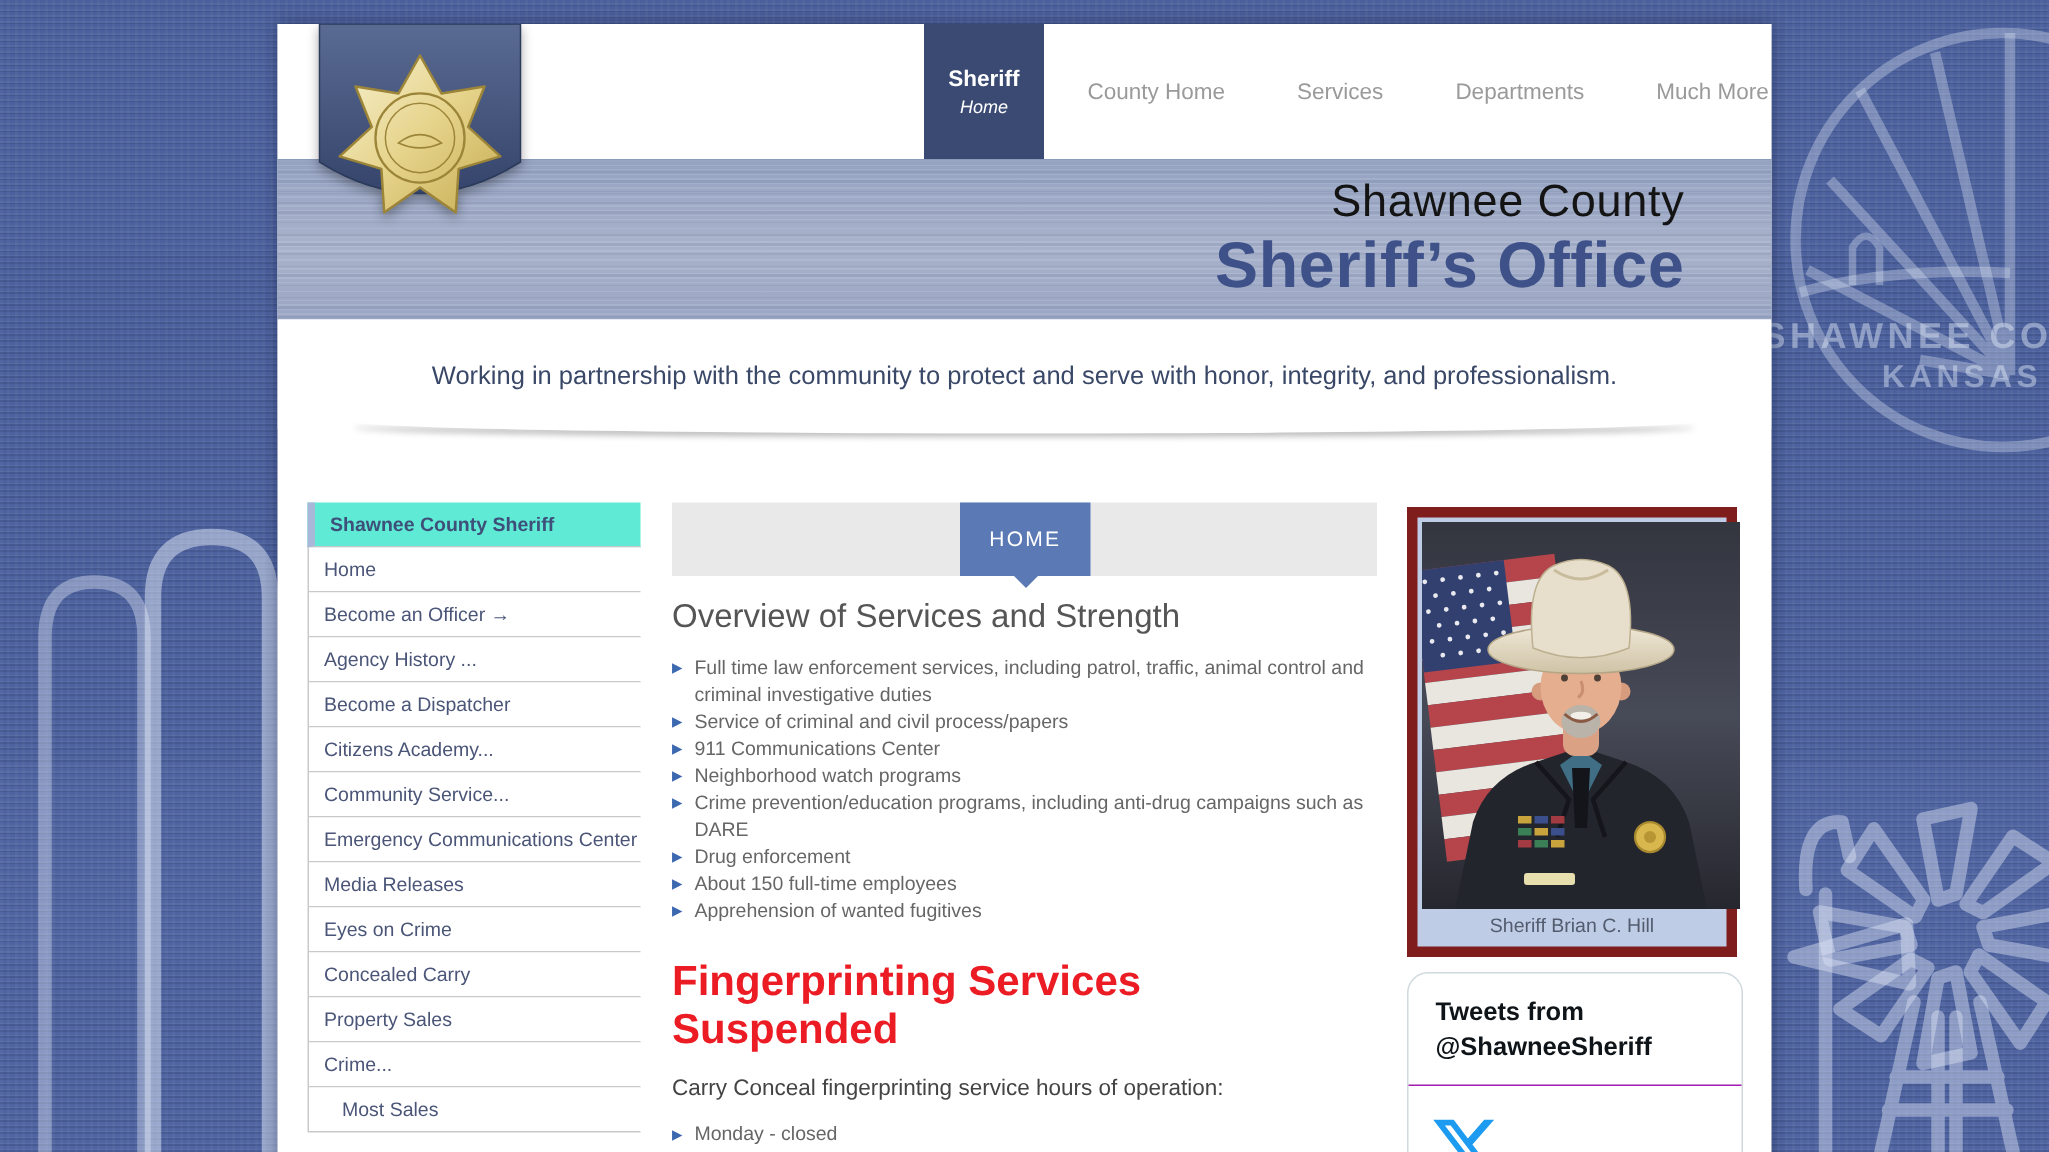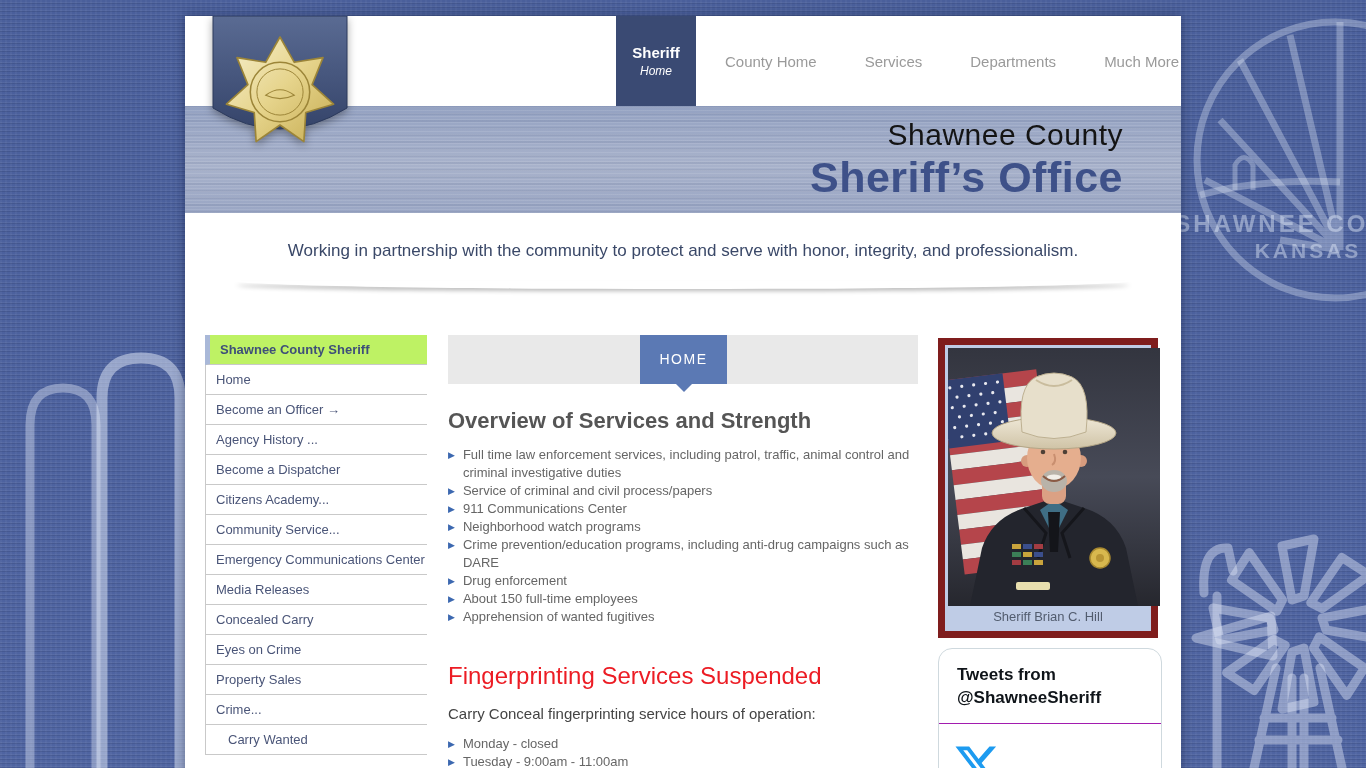--- a/index.html
+++ b/index.html
@@ -53,21 +53,21 @@
 
   
   .tagline-band { position:absolute; left:0; top:197px; width:996px; height:73px; background:#fff; }
   .tagline { text-align:center; padding-top:28px; font-size:17px; color:#3a4868; }
   .tagline-shadow { position:absolute; left:5%; top:68px; width:90%; height:8px;
     border-radius:0 0 50% 50% / 0 0 100% 100%; box-shadow:0 3px 4px -1px rgba(0,0,0,.28); }
 
   
   .sidebar { position:absolute; left:20px; top:319px; width:222px; font-size:13px; }
   .sb-header {
-    height:30px; line-height:30px; background:#bef264; border-left:5px solid #a9b8d8;
+    height:30px; line-height:30px; background:#5eead4; border-left:5px solid #a9b8d8;
     border-bottom:1px solid #c9c9c9; padding-left:10px; font-weight:bold; color:#3e4f79;
   }
   .sb-items { border-left:1px solid #c9c9c9; }
   .sb-item {
     display:block; height:30px; line-height:30px; padding-left:10px;
     border-bottom:1px solid #c9c9c9; color:#4a5578; text-decoration:none; background:#fff; cursor:pointer;
   }
   .sb-item.indent { padding-left:22px; }
 
   
@@ -76,28 +76,28 @@
   .tab-home {
     position:absolute; left:192px; top:0; width:87px; height:49px; line-height:49px;
     background:var(--tab_blue,#5b79b4); color:#fff; text-align:center;
     font-size:14px; letter-spacing:1.5px; cursor:pointer;
   }
   .tab-home::after {
     content:""; position:absolute; left:50%; top:49px; transform:translateX(-50%);
     border-left:8px solid transparent; border-right:8px solid transparent;
     border-top:8px solid var(--tab_blue,#5b79b4);
   }
-  .overview-title { font-size:22px; font-weight:700; color:#555; margin-top:24px; }
+  .overview-title { font-size:22px; font-weight:400; color:#555; margin-top:14px; }
   .bullets { list-style:none; margin-top:12px; }
   .bullet { display:flex; font-size:13px; color:#666; line-height:18px; }
   .tri { color:var(--bullet_blue,#3c68b0); font-size:9px; margin-right:8px; flex:0 0 auto; }
   .btext { flex:1; }
   .download { margin-top:21px; font-size:13px; color:#666; }
   .link { color:var(--link_blue,#3e5c9e); text-decoration:none; cursor:pointer; }
-  .alert-title { margin-top:36px; font-size:24px; font-weight:400; color:var(--alert_red,#ec1c24); }
+  .alert-title { margin-top:22px; font-size:28px; font-weight:700; color:var(--alert_red,#ec1c24); }
   .hours-intro { margin-top:15px; font-size:15px; color:#444; }
   .hours { margin-top:13px; }
 
   
   .rightcol { position:absolute; left:753px; top:322px; width:224px; }
   .photo-card {
     width:220px; background:#bfcce6; border:7px solid #7f1d1d; padding:3px;
   }
   .photo { width:212px; height:258px; background:#2c2e37; overflow:hidden; }
   .photo svg { display:block; }
@@ -204,25 +204,25 @@
     <div class="sb-items">
 
     <a class="sb-item">Home</a>
         <a class="sb-item">Become an Officer →</a>
         <a class="sb-item">Agency History ...</a>
         <a class="sb-item">Become a Dispatcher</a>
         <a class="sb-item">Citizens Academy...</a>
         <a class="sb-item">Community Service...</a>
         <a class="sb-item">Emergency Communications Center</a>
         <a class="sb-item">Media Releases</a>
+        <a class="sb-item">Eyes on Crime</a>
         <a class="sb-item">Concealed Carry</a>
-        <a class="sb-item">Eyes on Crime</a>
         <a class="sb-item">Property Sales</a>
         <a class="sb-item">Crime...</a>
-        <a class="sb-item indent">Carry Wanted</a>
+        <a class="sb-item indent">Most Sales</a>
       </div>
   </nav>
 
   <main class="main">
     <div class="tabbar">
       <div class="tab-home">HOME</div>
     </div>
     <h1 class="overview-title">Overview of Services and Strength</h1>
     <ul class="bullets">
 

